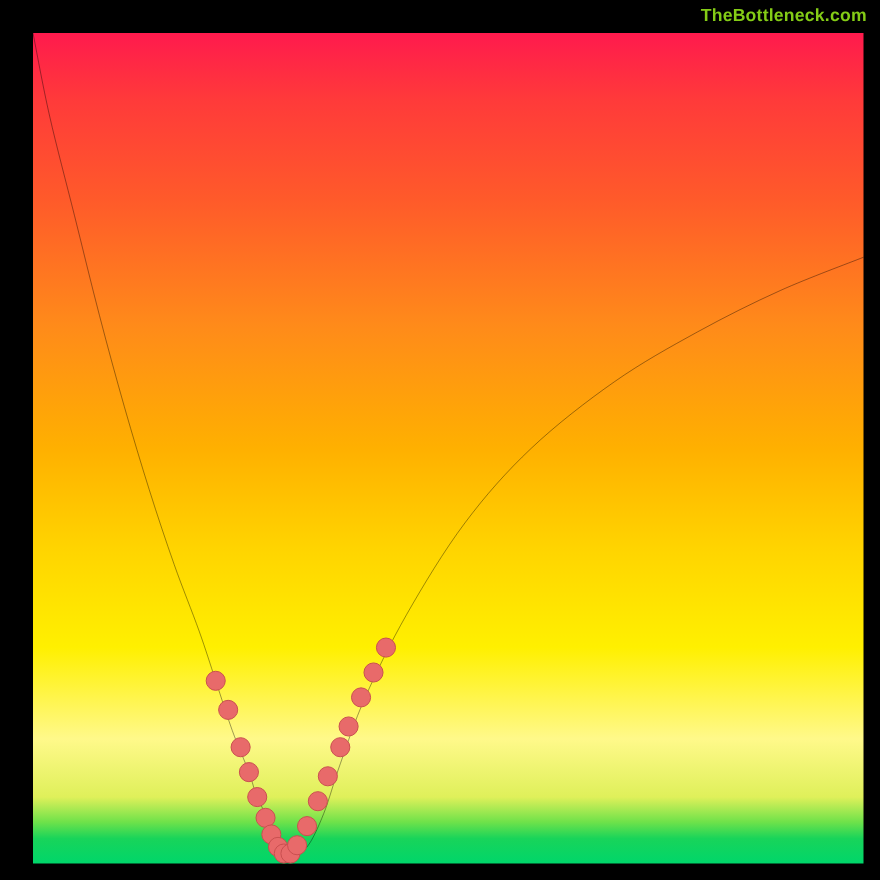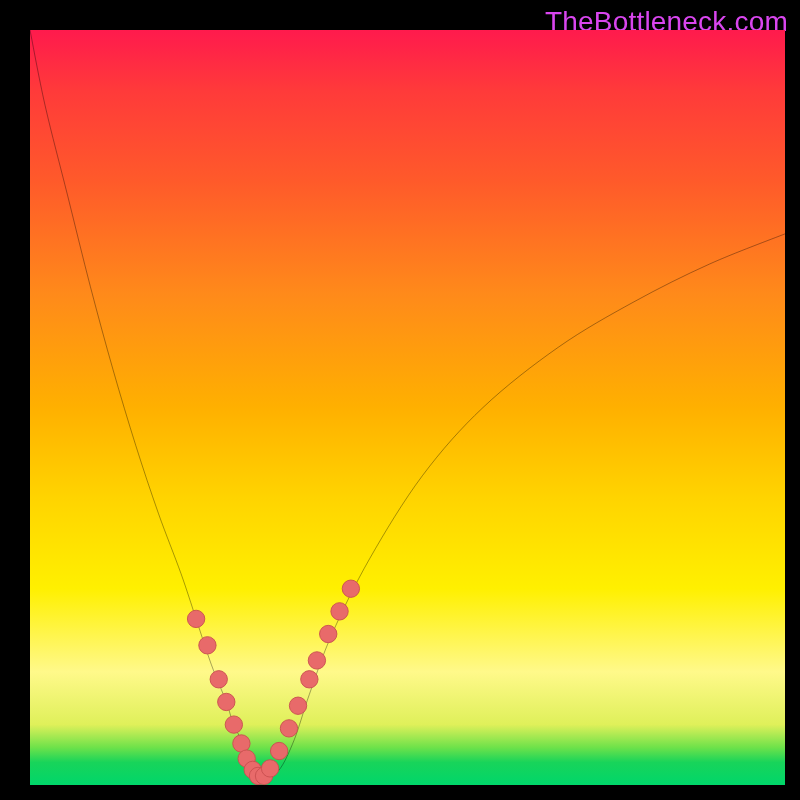--- a/index.html
+++ b/index.html
@@ -37,25 +37,26 @@
       #dff05a 92%,
       #6fe24a 95%,
       #18d45a 97%,
       #00d66a 100%
     );
   }
   .watermark {
     position: absolute;
     top: 6px;
     right: 12px;
-    color: #d946ef;
-    font-size: 28px;
+    color: #84cc16;
+    font-size: 16px;
     letter-spacing: 0.2px;
     user-select: none;
     pointer-events: none;
+    font-weight: bold;
   }
   svg.curve {
     position: absolute;
     left: 0;
     top: 0;
     width: 755px;
     height: 755px;
     overflow: visible;
     pointer-events: none;
   }

